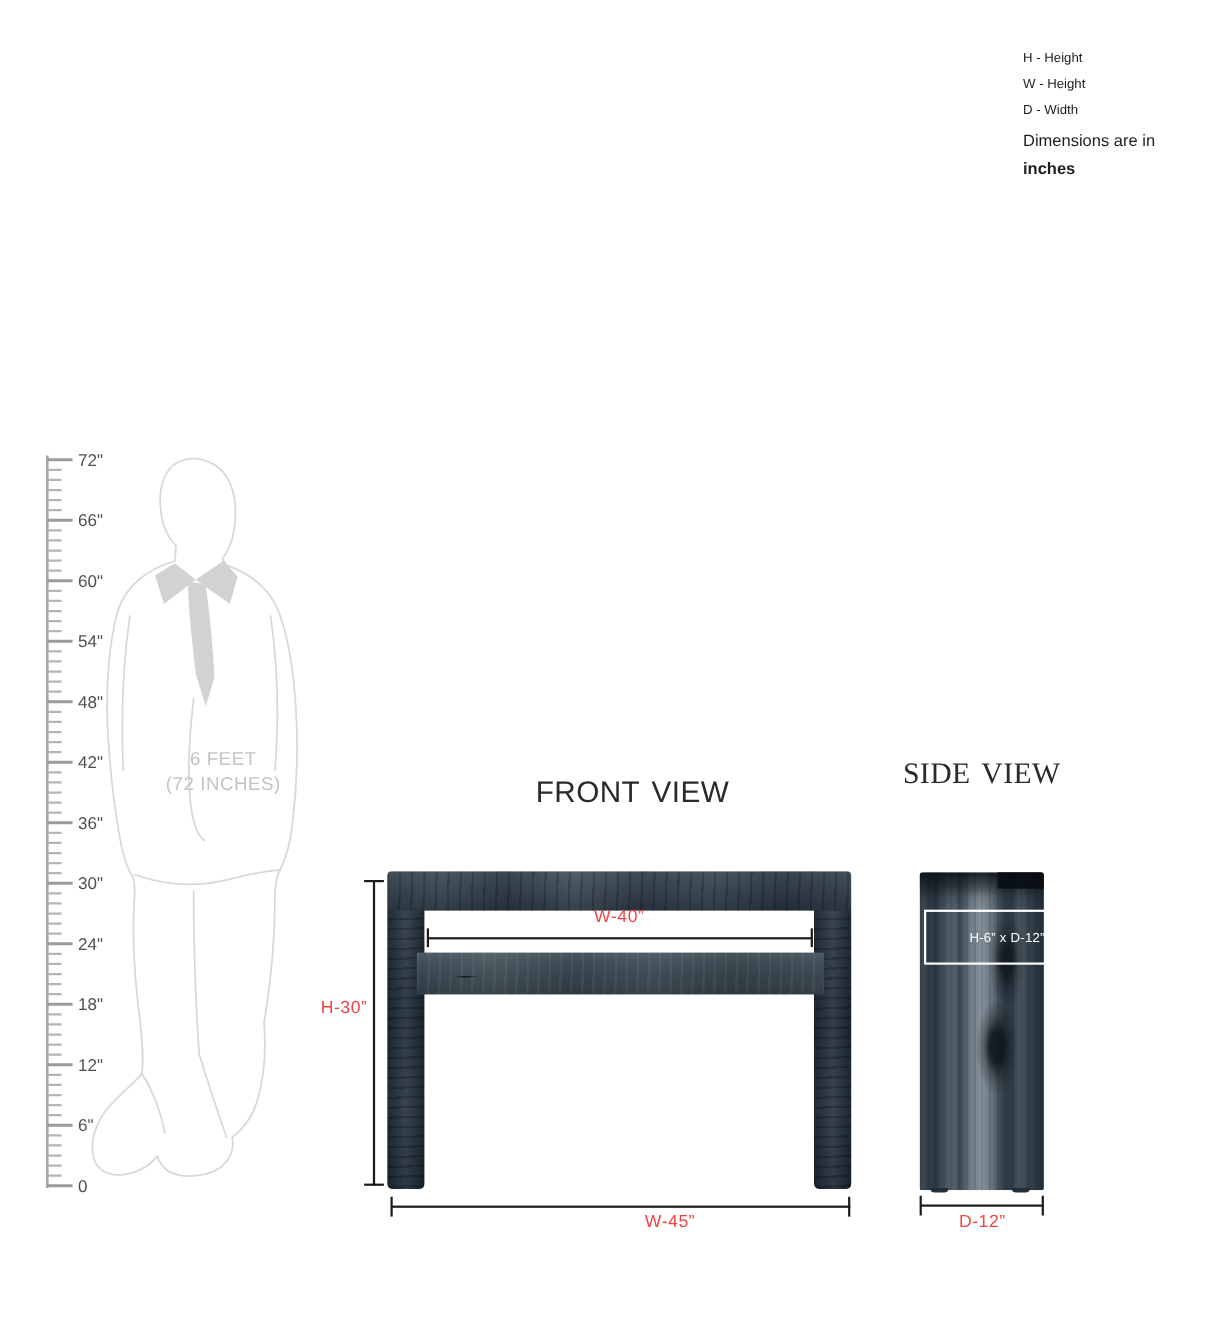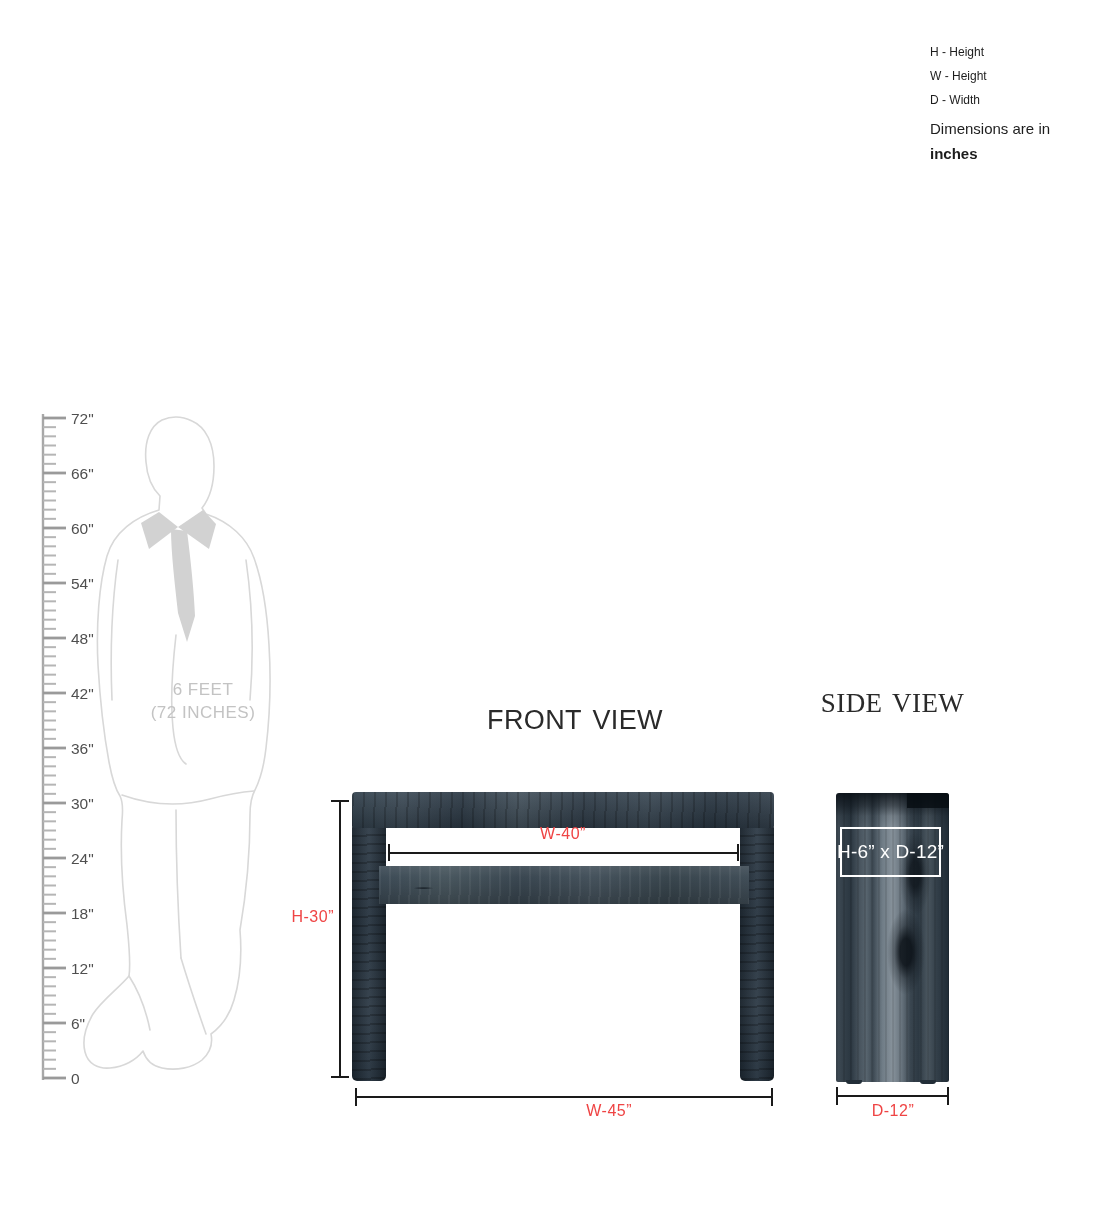--- a/index.html
+++ b/index.html
@@ -53,21 +53,21 @@
       radial-gradient(ellipse at 62% 55%, rgba(10,16,22,.85) 0 6px, rgba(10,16,22,.32) 12px, transparent 19px),
       radial-gradient(ellipse at 70% 28%, rgba(10,16,22,.7) 0 5px, rgba(10,16,22,.25) 10px, transparent 16px),
       repeating-linear-gradient(90deg, rgba(0,0,0,.10) 0 2px, transparent 2px 7px),
       linear-gradient(90deg,#404c56 0%,#333f49 7%,#2b3741 13%,#46525c 20%,#57646e 27%,#3e4a54 33%,#6f7c86 41%,#87929b 50%,#68747e 58%,#39454f 66%,#2d3943 73%,#4a565f 81%,#333f49 89%,#1f2b35 100%);
     border-radius:3px 3px 2px 2px;
   }
   #side-cap-corner{right:0;top:0;width:42px;height:15px;background:rgba(6,12,18,.8);border-radius:0 3px 0 0;}
   #side-dim-box{
     left:4px;top:34px;width:97px;height:46px;border:2.5px solid #ffffff;
     display:flex;align-items:center;justify-content:center;
-    color:#ffffff;font-size:19px;white-space:nowrap;letter-spacing:.2px;
+    color:#ffffff;font-size:12px;white-space:nowrap;letter-spacing:.2px;padding-left:25px;
   }
   .foot{background:#222e38;border-radius:0 0 3px 3px;}
 </style>
 </head>
 <body>
 
 <div id="stage">
 
   <div id="legend" class="abs">
     <div class="legend-line">H - Height</div>

